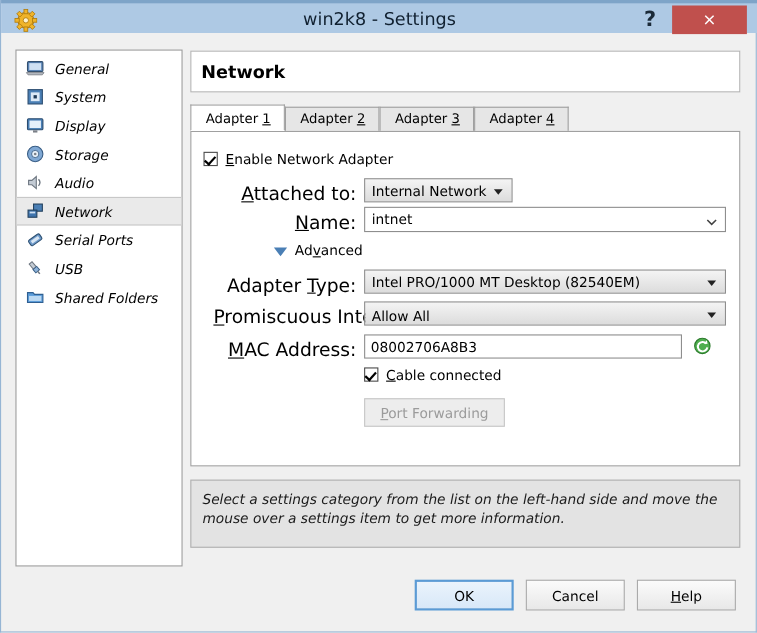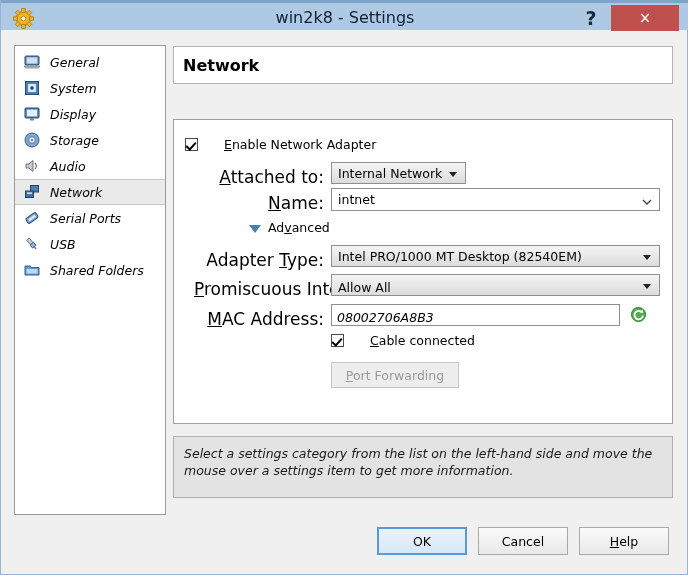--- a/index.html
+++ b/index.html
@@ -115,21 +115,21 @@
     z-index: 5;
     border-bottom: 1px solid #fff;
   }
   .tabpanel {
     position: absolute; left: 172px; top: 119px;
     width: 500px; height: 305px;
     background: #ffffff;
     border: 1px solid #a0a0a0;
   }
 
-  .row { position: absolute; display: flex; align-items: center; gap: 19px; }
+  .row { position: absolute; display: flex; align-items: center; }
   .lbl-r {
     position: absolute;
     text-align: right;
     font-size: 17px;
     color: #000;
     white-space: nowrap;
   }
   u { text-decoration: underline; }
 
   .cb {
@@ -184,24 +184,23 @@
     position: absolute; right: 7px; top: 6px;
     width: 10px; height: 10px;
   }
   .textbox {
     position: absolute;
     height: 22px;
     background: #ffffff;
     border: 1px solid #8e8e8e;
     font-size: 12.5px;
     color: #000;
-    display: flex; align-items: flex-end;
+    display: flex; align-items: center;
     padding-left: 5px;
     cursor: text;
-    font-style: italic;
   }
   .btn-disabled {
     position: absolute;
     background: #ededed;
     border: 1px solid #c6c6c6;
     color: #9b9b9b;
     font-size: 12.5px;
     display: flex; align-items: center; justify-content: center;
     cursor: default;
   }
@@ -376,20 +375,38 @@
         </svg>
       </span>
       <span class="lbl">Shared Folders</span>
     </div>
   </div>
 
   <div class="header-box">
     <span class="header-title">Network</span>
   </div>
 
+  <div class="tabstrip">
+    <div class="tab active" style="left:0; width:86px;">
+      <span>Adapter</span>
+      <u>1</u>
+    </div>
+    <div class="tab" style="left:86px; width:86px;">
+      <span>Adapter</span>
+      <u>2</u>
+    </div>
+    <div class="tab" style="left:172px; width:86px;">
+      <span>Adapter</span>
+      <u>3</u>
+    </div>
+    <div class="tab" style="left:258px; width:86px;">
+      <span>Adapter</span>
+      <u>4</u>
+    </div>
+  </div>
 
   <div class="tabpanel">
 
     <div class="row" style="left:11px; top:17px;">
       <span class="cb checked"></span>
       <span style="margin-left:7px; font-size:12.5px;"><u>E</u><span>nable Network Adapter</span></span>
     </div>
 
     <div class="lbl-r" style="left:20px; top:47px; width:130px;"><u>A</u><span>ttached to:</span></div>
     <div class="combo-grey" style="left:157px; top:42px; width:135px;">

